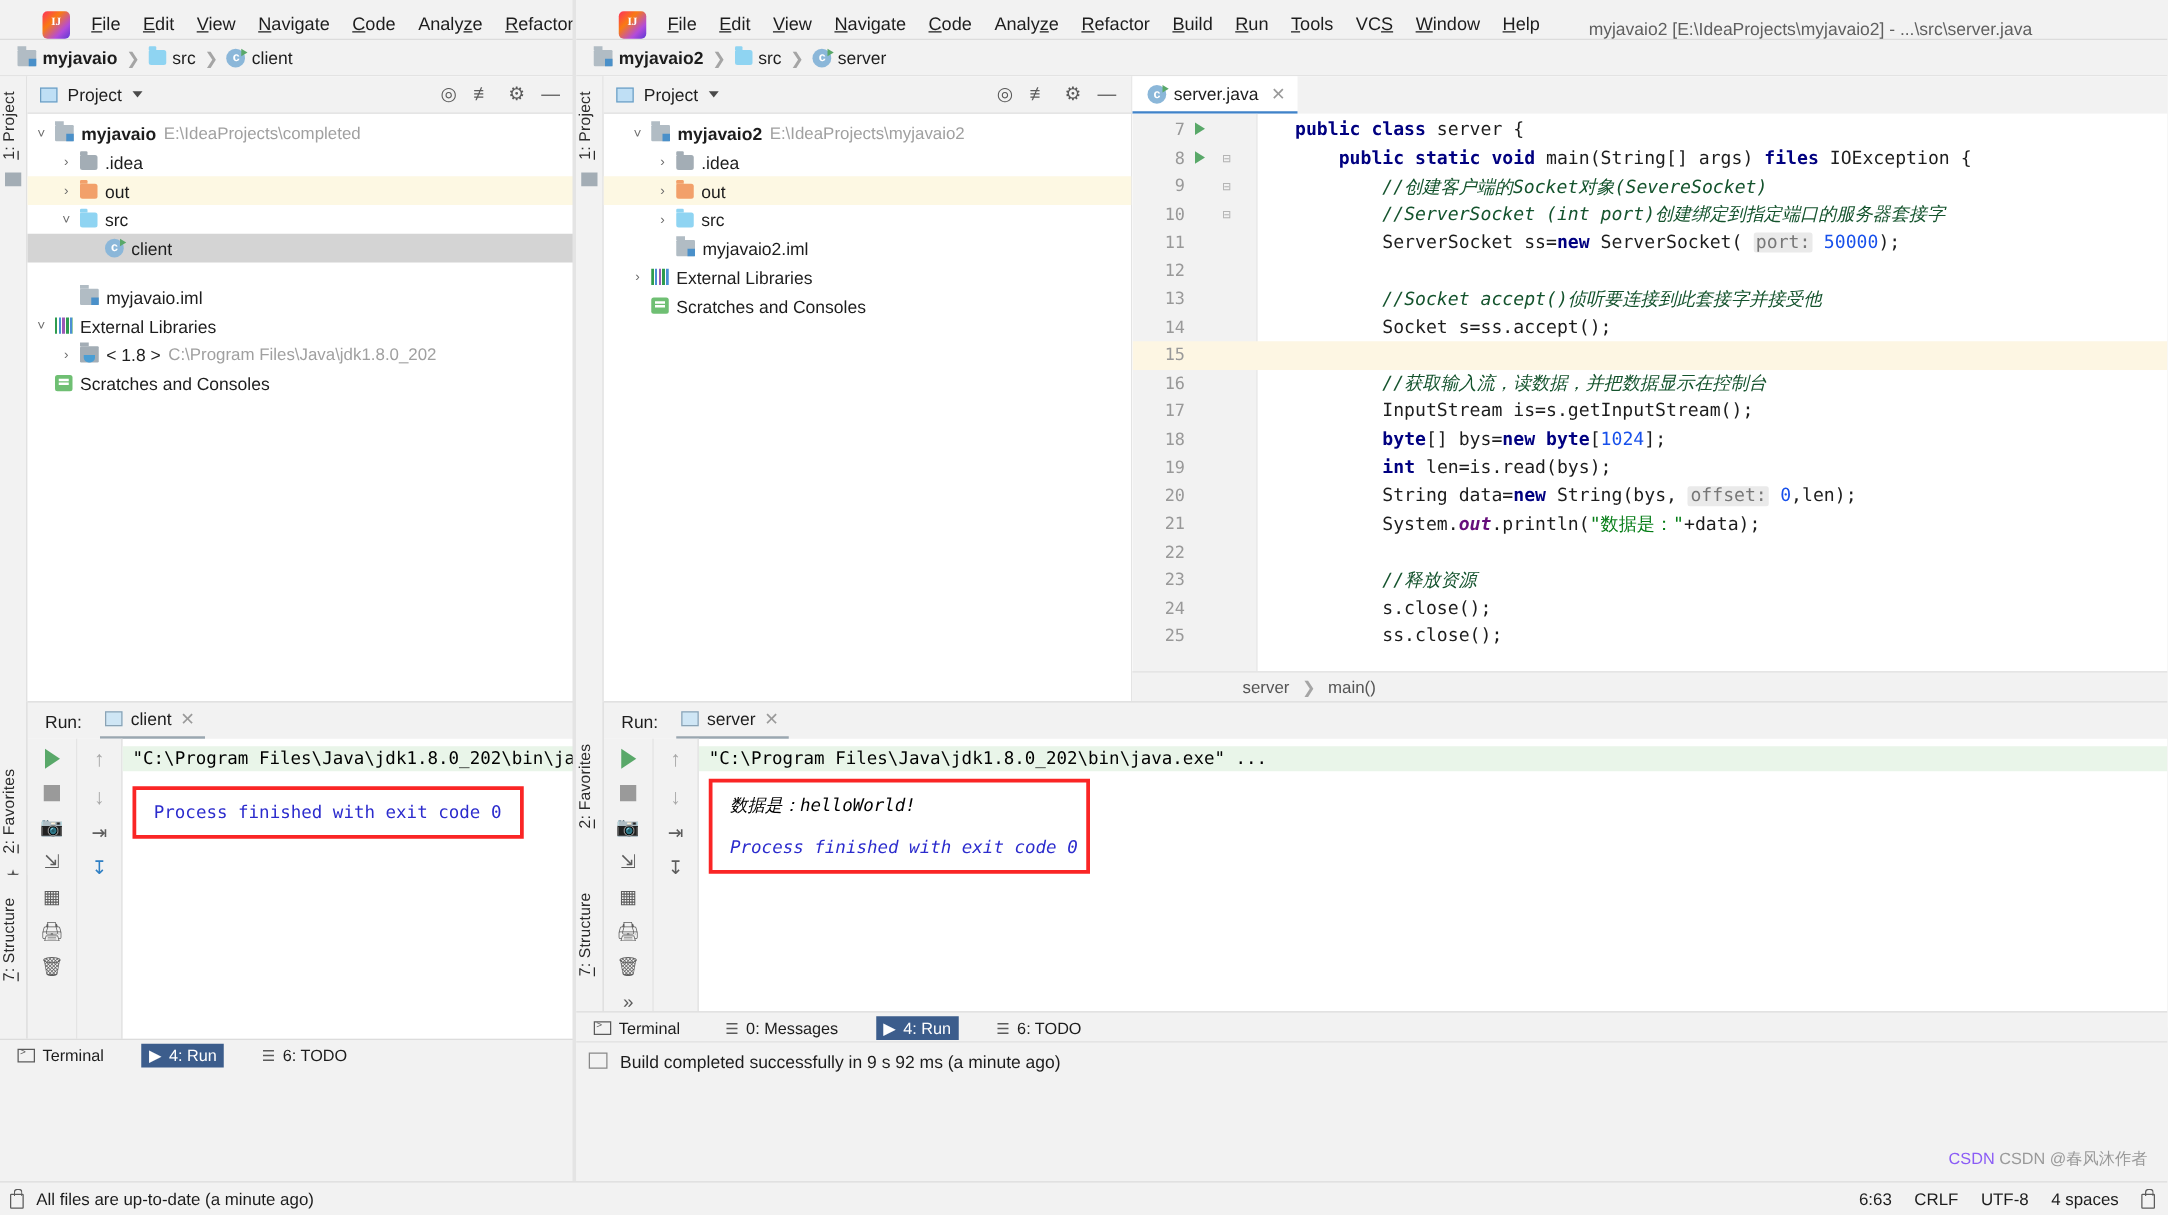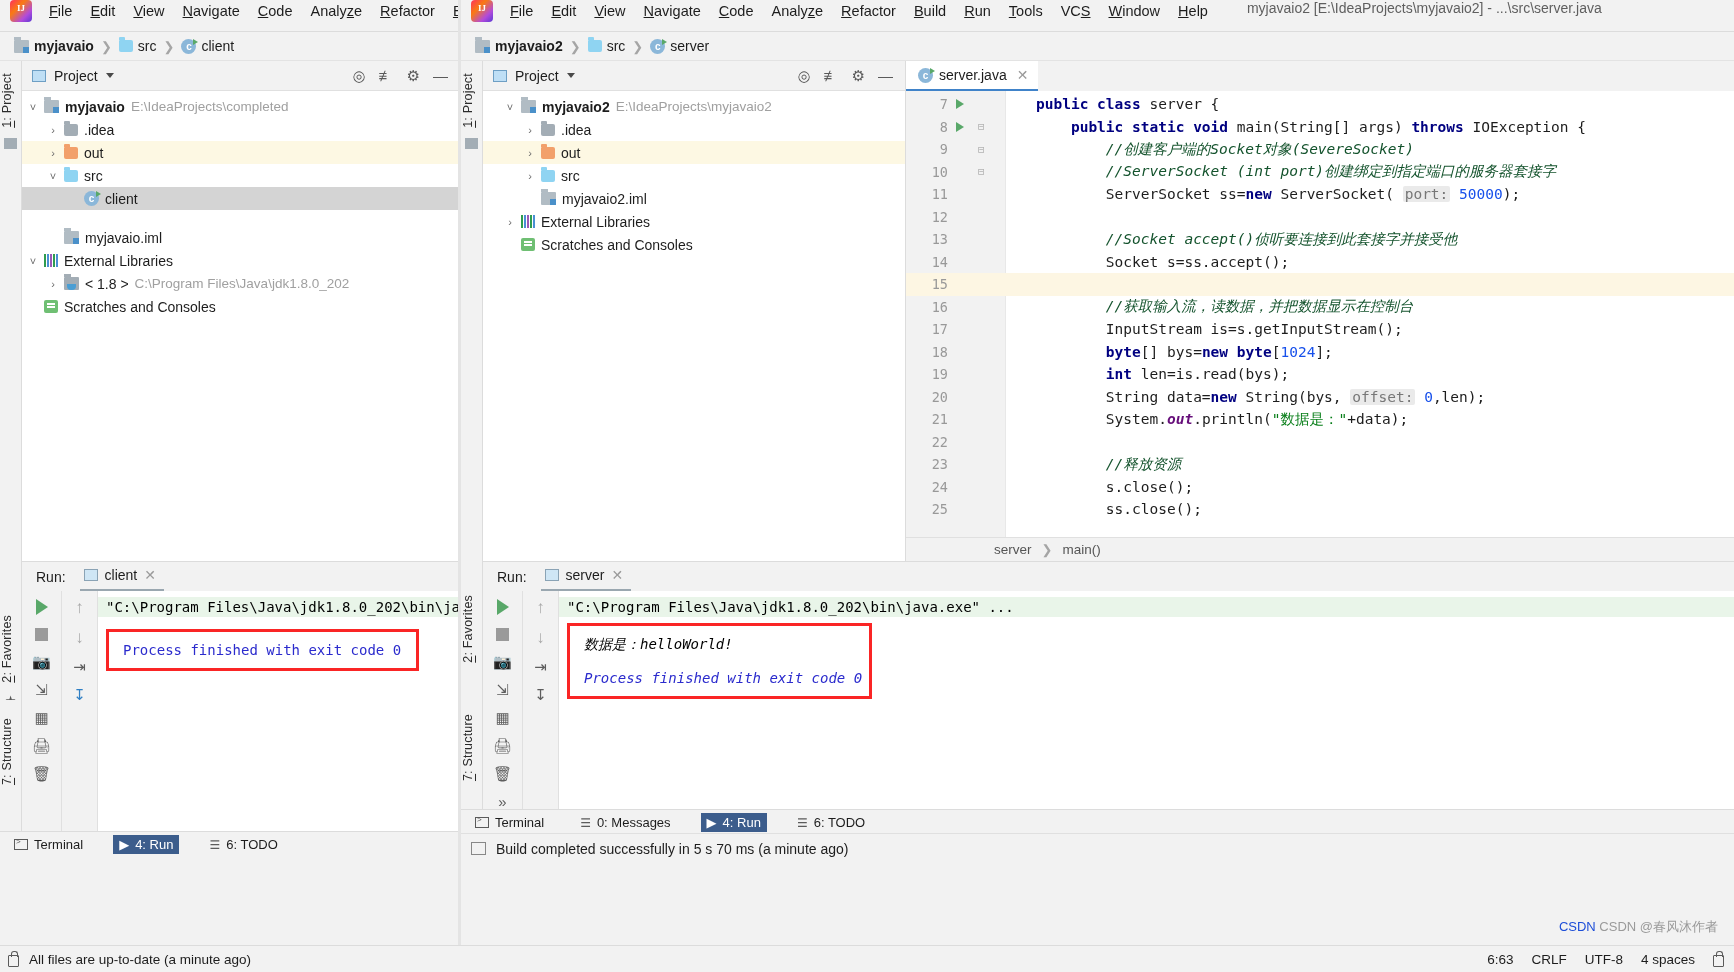--- a/index.html
+++ b/index.html
@@ -9,22 +9,22 @@
     font-size: 13px;
     background: #f2f2f2;
     color: #1d1d1d;
     overflow: hidden;
     position: relative;
   }
   .root { position: relative; width: 1734px; height: 972px; }
 
   
   .menubar {
-    height: 32px; display: flex; align-items: flex-start;
-    background: #f2f2f2; border-bottom: 1px solid #dcdcdc;
+    height: 32px; display: flex; align-items: flex-end;
+    background: #f2f2f2; border-bottom: 1px solid #dcdcdc; padding-left: 24px;
   }
   .logo {
     width: 22px; height: 22px; margin: 0 8px 0 10px;
     border-radius: 4px; flex: none;
     background: linear-gradient(135deg,#fe315d 0%,#f97a12 35%,#b24bdb 72%,#5c39d4 100%);
     position: relative;
   }
   .logo::after {
     content: "IJ"; position: absolute; left: 0; right: 0; top: 3px;
     text-align: center; font-size: 9px; color: #fff; font-weight: bold;
@@ -199,21 +199,21 @@
   .statusbar {
     position:absolute; left:0; right:0; bottom:0; height:27px;
     display:flex; align-items:center; background:#f2f2f2; border-top:1px solid #dcdcdc;
     font-size:13.5px; padding-left:8px; gap:10px;
   }
   .status-right { margin-left:auto; display:flex; align-items:center; gap:18px; padding-right:10px; }
   .ico-lock { width:11px;height:12px;flex:none;position:relative;border:1.4px solid #5b5b5b;border-radius:1px;margin-top:3px;}
   .ico-lock::before{content:"";position:absolute;left:2px;top:-5px;width:5px;height:5px;border:1.4px solid #5b5b5b;border-bottom:none;border-radius:3px 3px 0 0;}
 
   .watermark { color:#9a9a9a; font-size:13px; white-space:nowrap; }
-  .wm-red { color:#1d4ed8; }
+  .wm-red { color:#8b5cf6; }
 
   
   .win1 { position:absolute; left:0; top:0; width:461px; height:945px; background:#f2f2f2; }
   .win2 { position:absolute; left:461px; top:0; width:1273px; height:945px; background:#f2f2f2; }
   .divider { position:absolute; left:458px; top:0; width:3px; height:945px; background:#e4e4e4; }
   .scrollhint { position:absolute; right:2px; top:0; width:8px; bottom:0; }
 </style>
 </head>
 <body>
 
@@ -473,21 +473,21 @@
         <div class="etab">
           <span class="ico-class">c</span>
           <span>server.java</span>
           <span class="x">✕</span>
         </div>
       </div>
       <div class="editor" style="position:absolute;left:0;right:0;top:30px;bottom:24px;">
         <div class="gutter"></div>
         <div id="code-lines" style="position:absolute;left:0;right:0;top:2px;">
             <div class="cline"><span class="lnum">7</span><span class="runmark"><span class="tri" style="display: inline-block;"></span></span><span style="margin-left: 130px;"><span class="kw">public class</span> server {</span></div>
-            <div class="cline"><span class="lnum">8</span><span class="runmark"><span class="tri" style="display: inline-block;"></span></span><span class="fold">⊟</span><span style="margin-left: 130px;">    <span class="kw">public static void</span> main(String[] args) <span class="kw">throws</span> IOException {</span></div>
+            <div class="cline"><span class="lnum">8</span><span class="runmark"><span class="tri" style="display: inline-block;"></span></span><span class="fold">⊟</span><span style="margin-left: 130px;">    <span class="kw">public static void</span> main(String[] args) <span class="kw">files</span> IOException {</span></div>
             <div class="cline"><span class="lnum">9</span><span class="fold">⊟</span><span style="margin-left: 130px;">        <span class="cm">//创建客户端的Socket对象(SevereSocket)</span></span></div>
             <div class="cline"><span class="lnum">10</span><span class="fold">⊟</span><span style="margin-left: 130px;">        <span class="cm">//ServerSocket (int port)创建绑定到指定端口的服务器套接字</span></span></div>
             <div class="cline"><span class="lnum">11</span><span style="margin-left: 130px;">        ServerSocket ss=<span class="kw">new</span> ServerSocket( <span class="hint">port:</span> <span class="num">50000</span>);</span></div>
             <div class="cline"><span class="lnum">12</span><span style="margin-left: 130px;"></span></div>
             <div class="cline"><span class="lnum">13</span><span style="margin-left: 130px;">        <span class="cm">//Socket accept()侦听要连接到此套接字并接受他</span></span></div>
             <div class="cline"><span class="lnum">14</span><span style="margin-left: 130px;">        Socket s=ss.accept();</span></div>
             <div class="cline cur"><span class="lnum">15</span><span style="margin-left: 130px;"></span></div>
             <div class="cline"><span class="lnum">16</span><span style="margin-left: 130px;">        <span class="cm">//获取输入流，读数据，并把数据显示在控制台</span></span></div>
             <div class="cline"><span class="lnum">17</span><span style="margin-left: 130px;">        InputStream is=s.getInputStream();</span></div>
             <div class="cline"><span class="lnum">18</span><span style="margin-left: 130px;">        <span class="kw">byte</span>[] bys=<span class="kw">new</span> <span class="kw">byte</span>[<span class="num">1024</span>];</span></div>
@@ -566,21 +566,21 @@
         <span>4: Run</span>
       </div>
       <div class="botitem">
         <span class="ico-todo">☰</span>
         <span>6: TODO</span>
       </div>
     </div>
 
     <div style="position:absolute;left:0;right:0;top:833px;height:30px;display:flex;align-items:center;gap:10px;padding-left:10px;background:#f2f2f2;border-top:1px solid #e0e0e0;font-size:14px;">
       <span style="width:15px;height:13px;border:1.5px solid #888;display:inline-block;"></span>
-      <span>Build completed successfully in 5 s 70 ms (a minute ago)</span>
+      <span>Build completed successfully in 9 s 92 ms (a minute ago)</span>
     </div>
   </div>
 
   <div class="statusbar">
     <span class="ico-lock"></span>
     <span>All files are up-to-date (a minute ago)</span>
     <div class="status-right">
       <span>6:63</span>
       <span>CRLF</span>
       <span>UTF-8</span>

